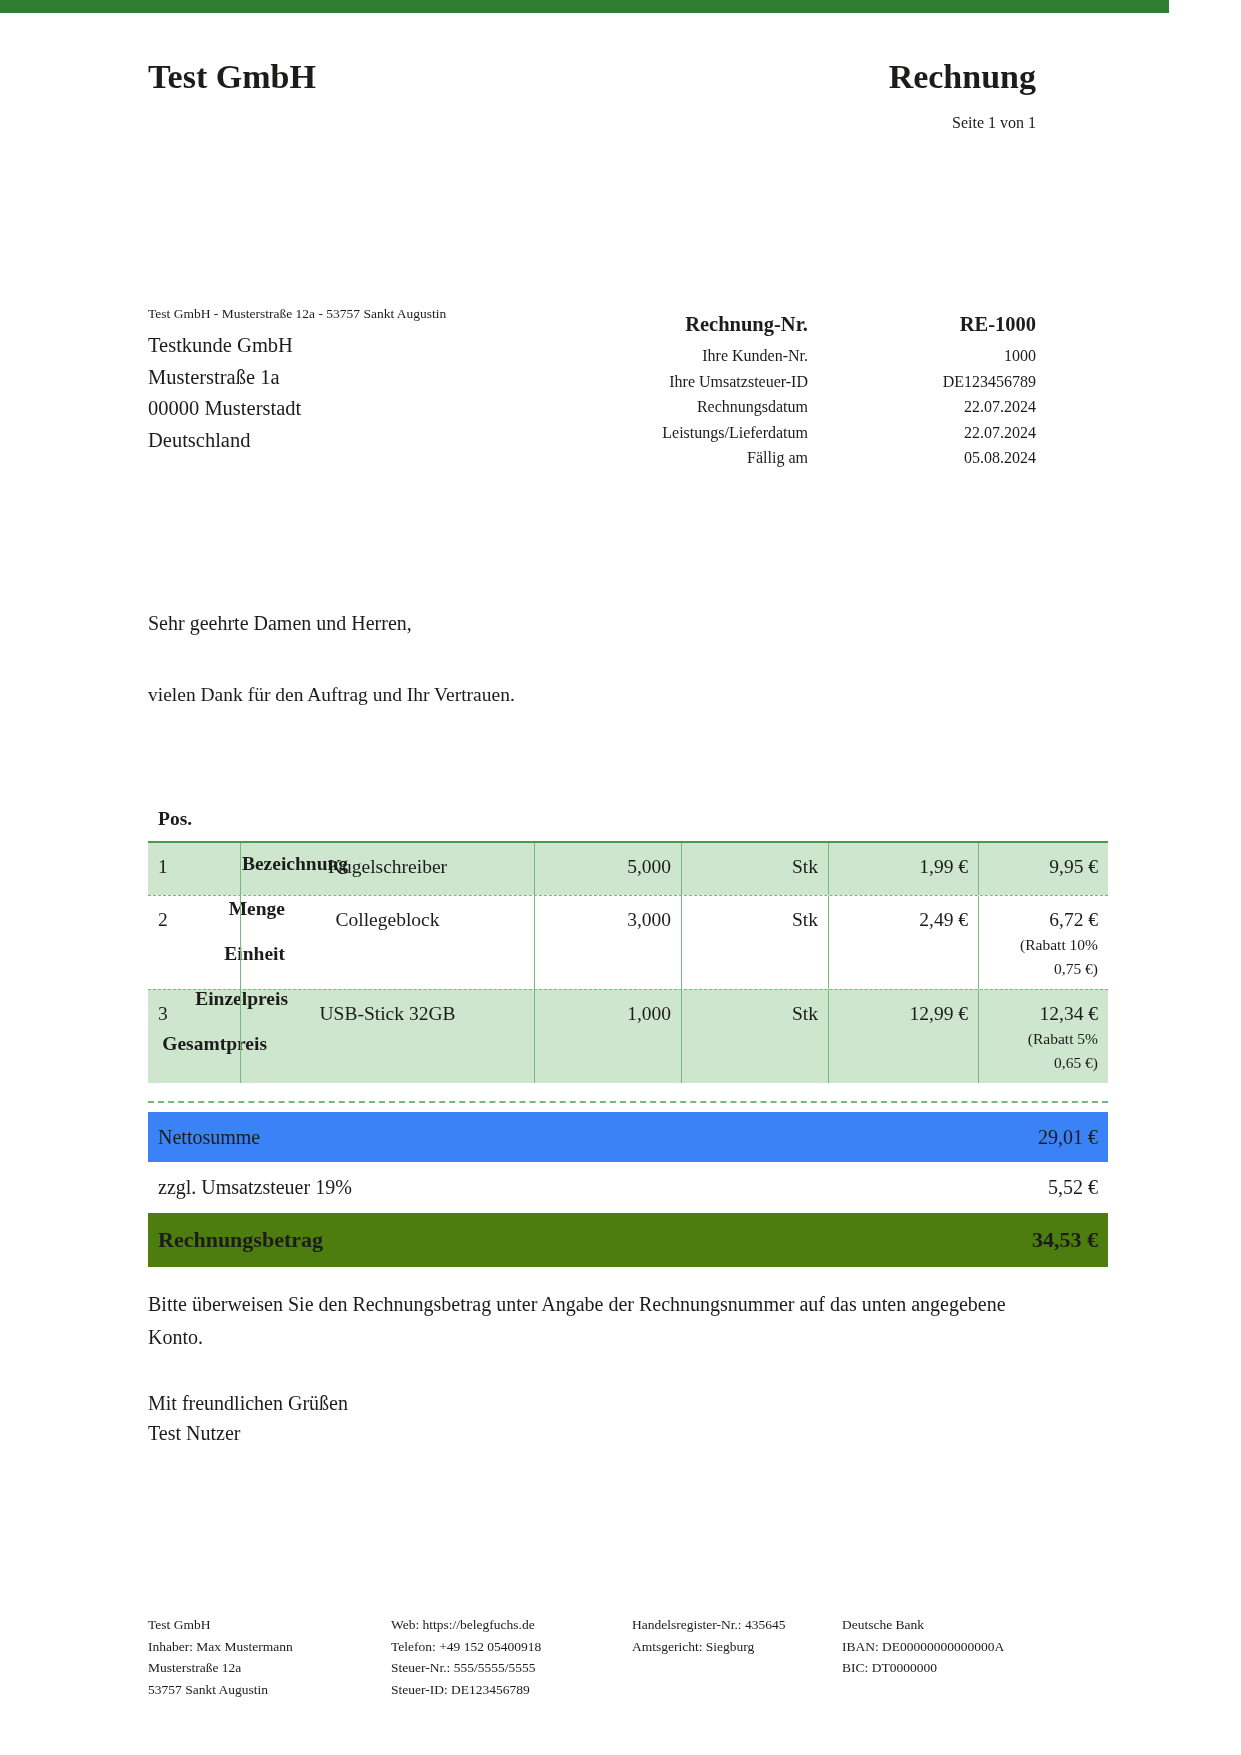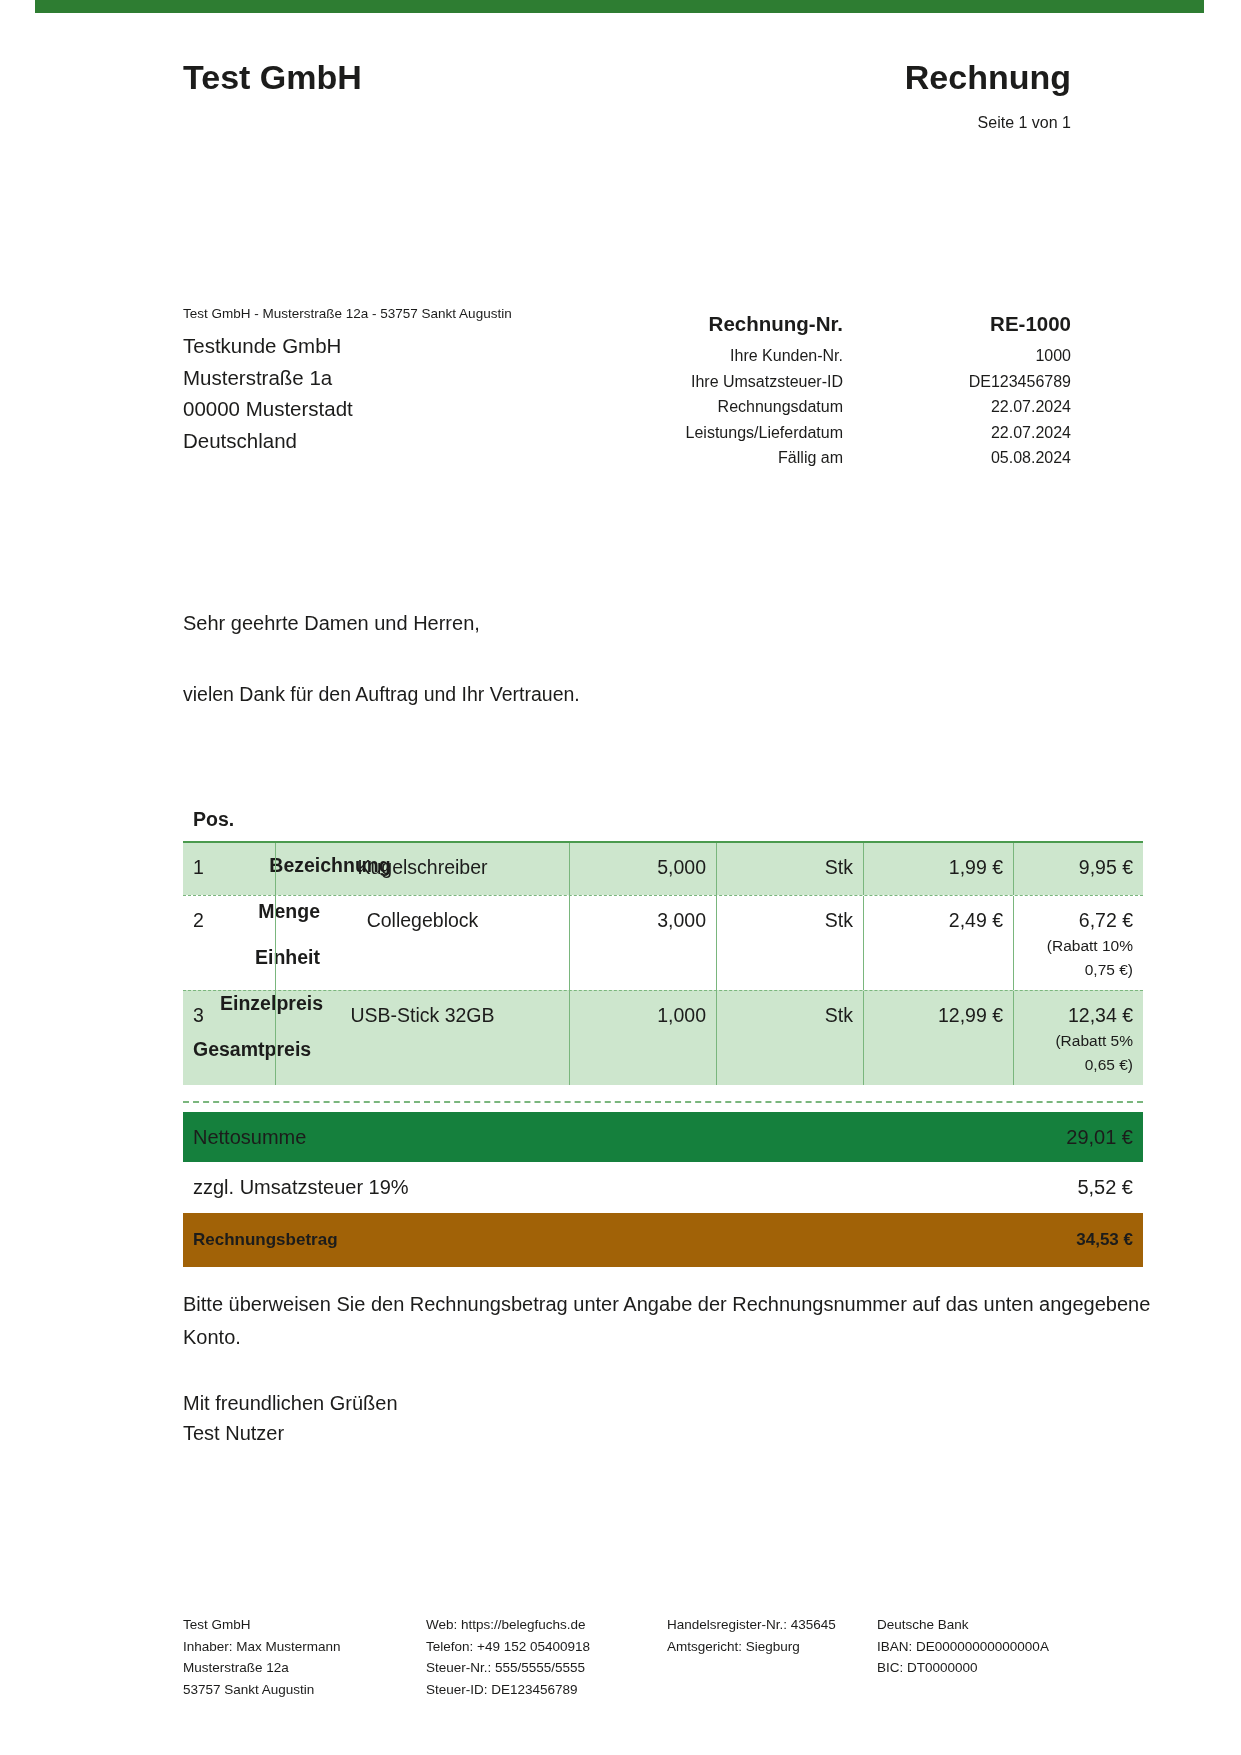--- a/index.html
+++ b/index.html
@@ -1,18 +1,18 @@
 <!DOCTYPE html>
 <html><head>
 <meta charset="utf-8">
 <style>
   html,body{margin:0;padding:0;background:#ffffff;}
   .page{
     position:relative;width:1169px;height:1755px;background:#ffffff;overflow:hidden;
-    font-family:Liberation Sans, sans-serif;color:#1c1c1b;margin-left:35px;
+    font-family:Liberation Serif, serif;color:#1c1c1b;
   }
   .topbar{position:absolute;left:0;top:0;width:1241px;height:13px;background:#2e7d32;}
 
   .company-title{position:absolute;left:148px;top:58px;font-size:34px;font-weight:700;}
   .doc-title{position:absolute;right:133px;top:58px;font-size:34px;font-weight:700;text-align:right;}
   .page-info{position:absolute;right:133px;top:114px;font-size:16px;text-align:center;}
 
   .sender-line{position:absolute;left:148px;top:306px;font-size:13.5px;}
   .recipient{position:absolute;left:148px;top:330px;font-size:20.5px;line-height:31.5px;}
 
@@ -41,23 +41,23 @@
   .c-qty{width:147px;text-align:right;}
   .c-unit{width:147px;text-align:right;}
   .c-price{width:150px;text-align:right;}
   .c-total{width:129px;text-align:right;}
   .discount{font-size:15.5px;line-height:21px;margin-top:3px;}
 
   .table-bottom-rule{position:absolute;left:148px;top:1101px;width:960px;border-top:2px dashed #7ab67d;}
 
   .total-row{position:absolute;left:148px;width:960px;box-sizing:border-box;
     display:flex;justify-content:space-between;align-items:center;padding:0 10px;font-size:20px;}
-  .total-net{top:1112px;height:50px;background:#15803d;}
+  .total-net{top:1112px;height:50px;background:#3b82f6;}
   .total-vat{top:1162px;height:51px;background:#ffffff;}
-  .total-grand{top:1213px;height:54px;background:#a16207;font-weight:700;font-size:17px;}
+  .total-grand{top:1213px;height:54px;background:#4d7c0f;font-weight:700;font-size:22px;}
 
   .payment-note{position:absolute;left:148px;top:1288px;font-size:20px;line-height:33px;}
   .closing{position:absolute;left:148px;top:1388px;font-size:20px;line-height:30px;}
 
   .footer{position:absolute;left:148px;top:1614px;width:960px;display:flex;font-size:13.5px;line-height:21.5px;}
   .fcol1{width:243px;}
   .fcol2{width:241px;}
   .fcol3{width:210px;}
   .fcol4{flex:1;}
 </style>

